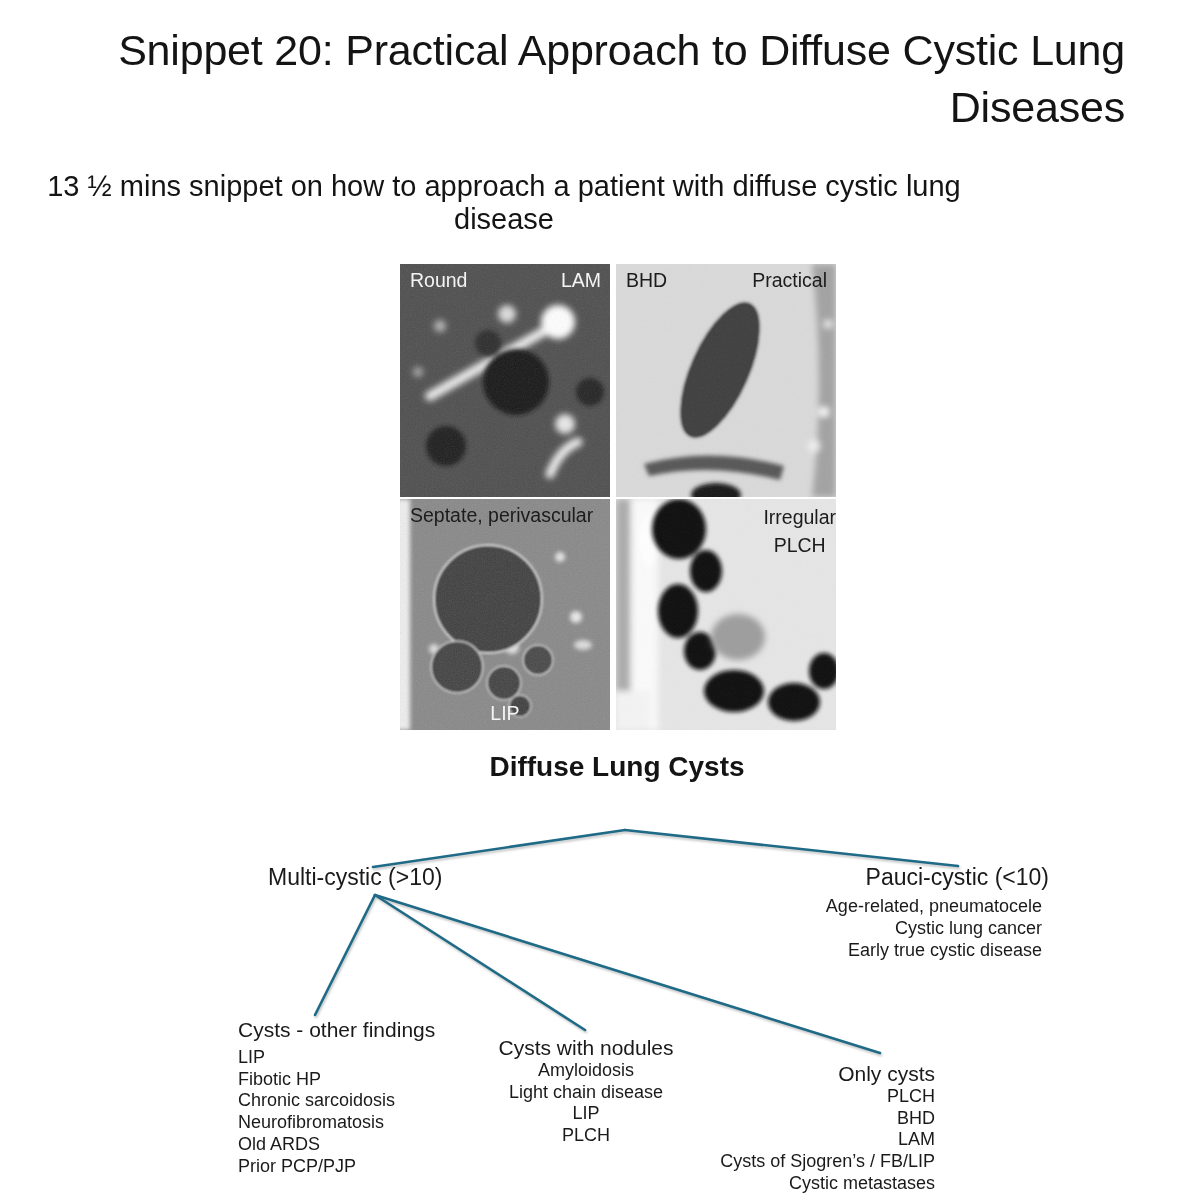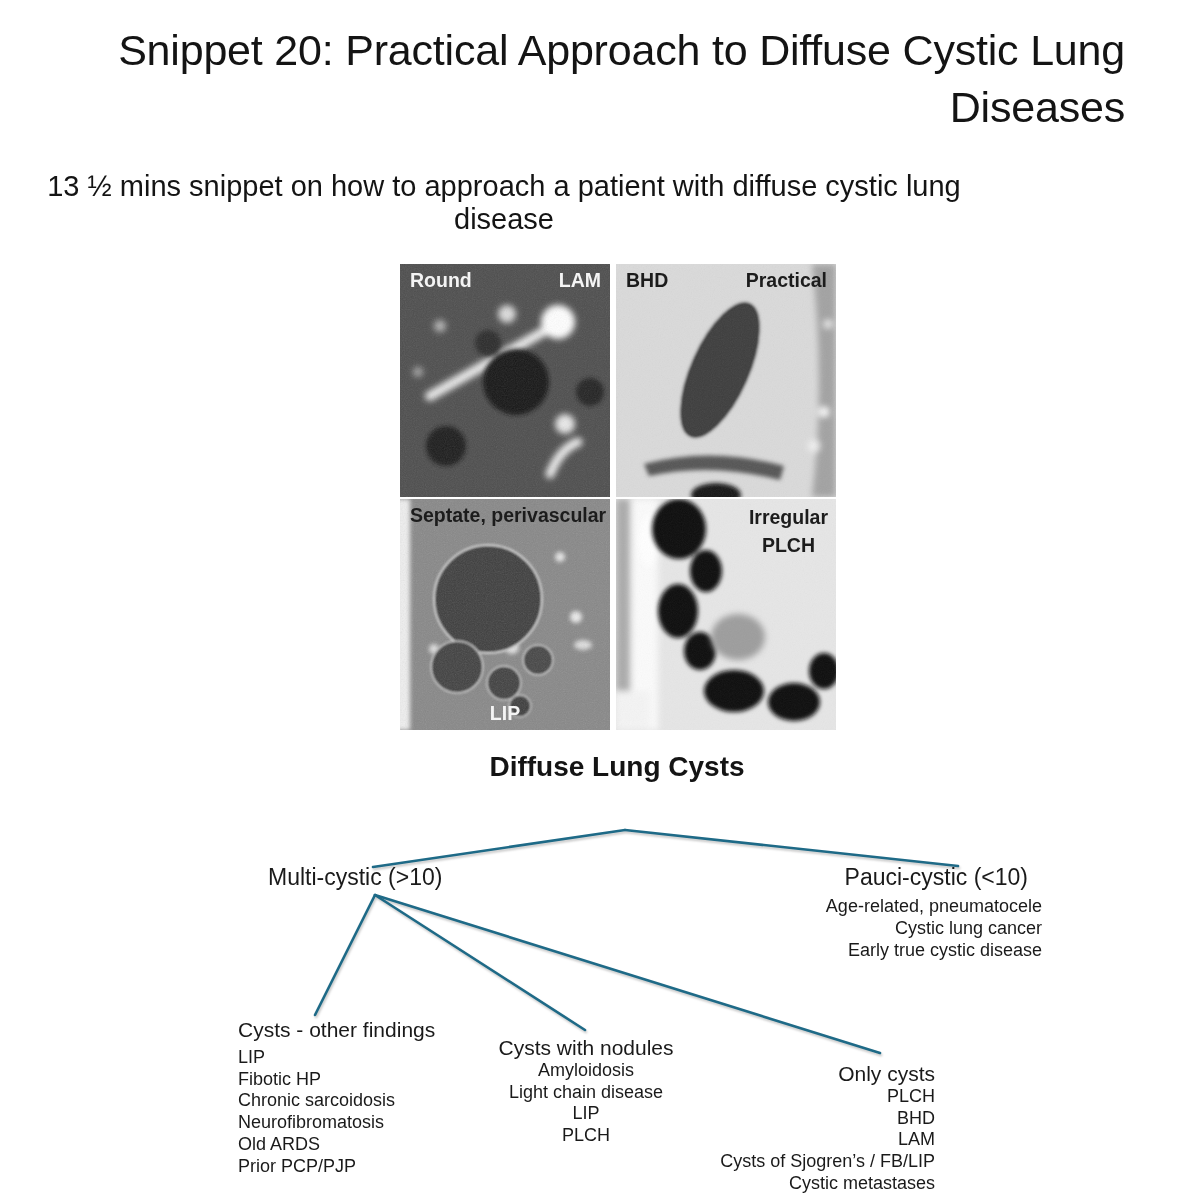--- a/index.html
+++ b/index.html
@@ -16,44 +16,44 @@
   .subtitle {
     position:absolute; top:170px; left:0; width:1008px; text-align:center;
     font-size:29px; color:#141414;
   }
   
   .ct-grid {
     position:absolute; left:400px; top:264px;
     display:grid; grid-template-columns:210px 220px; grid-template-rows:233px 231px;
     gap:2px 6px;
   }
-  .panel { position:relative; overflow:hidden; background:#8b5cf6;font-weight:bold; }
+  .panel { position:relative; overflow:hidden; background:#8b5cf6; }
   .panel svg { position:absolute; inset:0; display:block; }
   .lbl { position:absolute; font-size:19.5px; white-space:nowrap; }
   .lbl.light { color:#f4f4f4; }
   .lbl.dark  { color:#1c1c1c; }
   .pos-tl { top:5px; left:10px; }
   .pos-tr { top:5px; right:9px; }
   .pos-bc { bottom:5px; left:50%; transform:translateX(-50%); }
   .irr-block {
-    position:absolute; top:4px; right:8px;
+    position:absolute; top:4px; right:0;
     display:flex; flex-direction:column; align-items:center;
     line-height:28px; font-size:19.5px; color:#1c1c1c;
   }
   
   .tree-lines {
     position:absolute; left:0; top:0; pointer-events:none;
     filter:drop-shadow(1px 2px 1px rgba(90,90,90,0.35));
   }
   .d-heading { position:absolute; top:751px; left:617px; transform:translateX(-50%);
     font-size:28px; color:#141414; white-space:nowrap;font-weight:bold; }
   .d-sub { position:absolute; top:789px; left:625px; transform:translateX(-50%);
     font-size:20px; white-space:nowrap; }
   .multi-label { position:absolute; top:864px; left:268px; font-size:23px; white-space:nowrap; }
-  .pauci-label { position:absolute; top:864px; right:172px; font-size:23px; white-space:nowrap; }
+  .pauci-label { position:absolute; top:864px; right:151px; font-size:23px; white-space:nowrap; }
   .pauci-list  { position:absolute; top:895px; right:158px; text-align:right;
     font-size:18px; line-height:22px; white-space:nowrap; }
   .g1-heading { position:absolute; top:1018px; left:238px; font-size:21px; white-space:nowrap; }
   .g1-list { position:absolute; top:1047px; left:238px; font-size:18px; line-height:21.7px; white-space:nowrap; }
   .g2-heading { position:absolute; top:1036px; left:586px; transform:translateX(-50%);
     font-size:21px; white-space:nowrap; }
   .g2-list { position:absolute; top:1060px; left:586px; transform:translateX(-50%);
     text-align:center; font-size:18px; line-height:21.7px; white-space:nowrap; }
   .g3-heading { position:absolute; top:1062px; right:265px; font-size:21px; white-space:nowrap; }
   .g3-list { position:absolute; top:1086px; right:265px; text-align:right;

